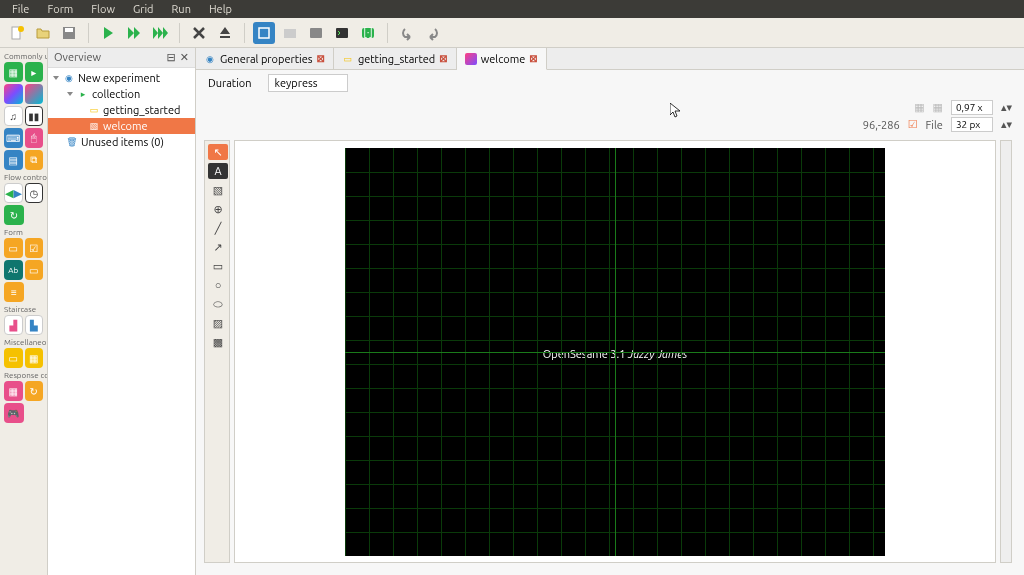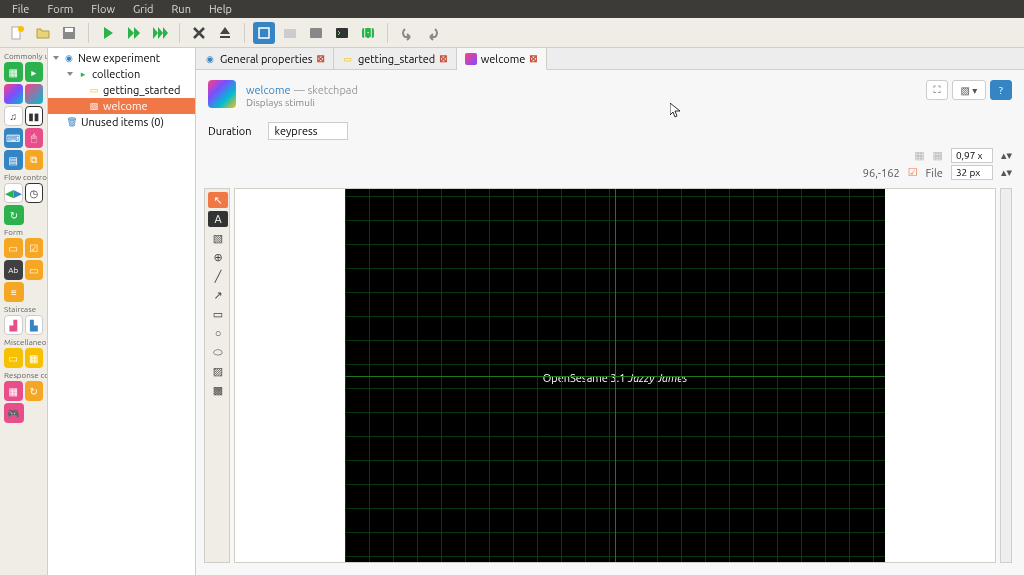--- a/index.html
+++ b/index.html
@@ -183,21 +183,21 @@
       </div>
     <div class="sb-row">
         <div class="sb-btn" style="background:#2bb24c">↻</div>
       </div>
     <div class="sb-label">Form</div>
     <div class="sb-row">
         <div class="sb-btn" style="background:#f5a623">▭</div>
         <div class="sb-btn" style="background:#f5a623">☑</div>
       </div>
     <div class="sb-row">
-        <div class="sb-btn" style="background:#404040;font-size:8px">Ab</div>
+        <div class="sb-btn" style="background:#0f766e;font-size:8px">Ab</div>
         <div class="sb-btn" style="background:#f5a623">▭</div>
       </div>
     <div class="sb-row">
         <div class="sb-btn" style="background:#f5a623">≡</div>
       </div>
     <div class="sb-label">Staircase</div>
     <div class="sb-row">
         <div class="sb-btn" style="background:#fff;border:1px solid #ccc;color:#e84f8a">▟</div>
         <div class="sb-btn" style="background:#fff;border:1px solid #ccc;color:#3584c4">▙</div>
       </div>
@@ -210,20 +210,27 @@
     <div class="sb-row">
         <div class="sb-btn" style="background:#e84f8a">▦</div>
         <div class="sb-btn" style="background:#f5a623">↻</div>
       </div>
     <div class="sb-row">
         <div class="sb-btn" style="background:#e84f8a">🎮</div>
       </div>
   </div>
 
   <div class="overview">
+    <div class="ov-head">
+      <span>Overview</span>
+      <span class="ico">
+          <span>⊟</span>
+          <span>✕</span>
+        </span>
+    </div>
     <div class="tree">
       <div class="tree-item" style="padding-left:4px">
         <svg class="tree-arrow" viewBox="0 0 8 8">
             <path d="M1 2l3 4 3-4z" fill="#888"></path>
           </svg>
         <span class="tree-icon" style="color:#3584c4">◉</span>
         <span>New experiment</span>
       </div>
       <div class="tree-item" style="padding-left:18px">
         <svg class="tree-arrow" viewBox="0 0 8 8">
@@ -259,50 +266,34 @@
         <span>getting_started</span>
         <span class="tab-close">⊠</span>
       </div>
       <div class="tab active">
         <span class="tree-icon" style="background:linear-gradient(135deg,#ff4081,#7c4dff);width:12px;height:12px;border-radius:2px"></span>
         <span>welcome</span>
         <span class="tab-close">⊠</span>
       </div>
     </div>
 
-    <div class="item-head">
-      <div class="item-icon"></div>
-      <div>
-        <div class="item-title">
-          <span>welcome</span>
-          <span class="sep"> — </span>
-          <span style="color:#999">sketchpad</span>
-        </div>
-        <div class="item-sub">Displays stimuli</div>
-      </div>
-      <div class="item-actions">
-        <div class="act-btn">⛶</div>
-        <div class="act-btn" style="width:34px">▧ ▾</div>
-        <div class="act-btn" style="background:#3584c4;color:#fff;border-color:#3584c4">?</div>
-      </div>
-    </div>
 
     <div class="duration-row">
       <span>Duration</span>
       <input type="text" value="keypress" style="">
     </div>
 
     <div class="zoom-row">
       <span style="color:#bbb">▦</span>
       <span style="color:#bbb">▦</span>
       <input type="text" value="0,97 x" style="">
       <span>▴▾</span>
     </div>
     <div class="zoom-row" style="margin-top:-6px">
-      <span>96,-162</span>
+      <span>96,-286</span>
       <span style="color:#f07746">☑</span>
       <span>File</span>
       <input type="text" value="32 px" style="">
       <span>▴▾</span>
     </div>
 
     <div class="canvas-wrap">
       <div class="draw-tools">
         <div class="dtool active">↖</div>
         <div class="dtool" style="background:#333;color:#fff">A</div>

